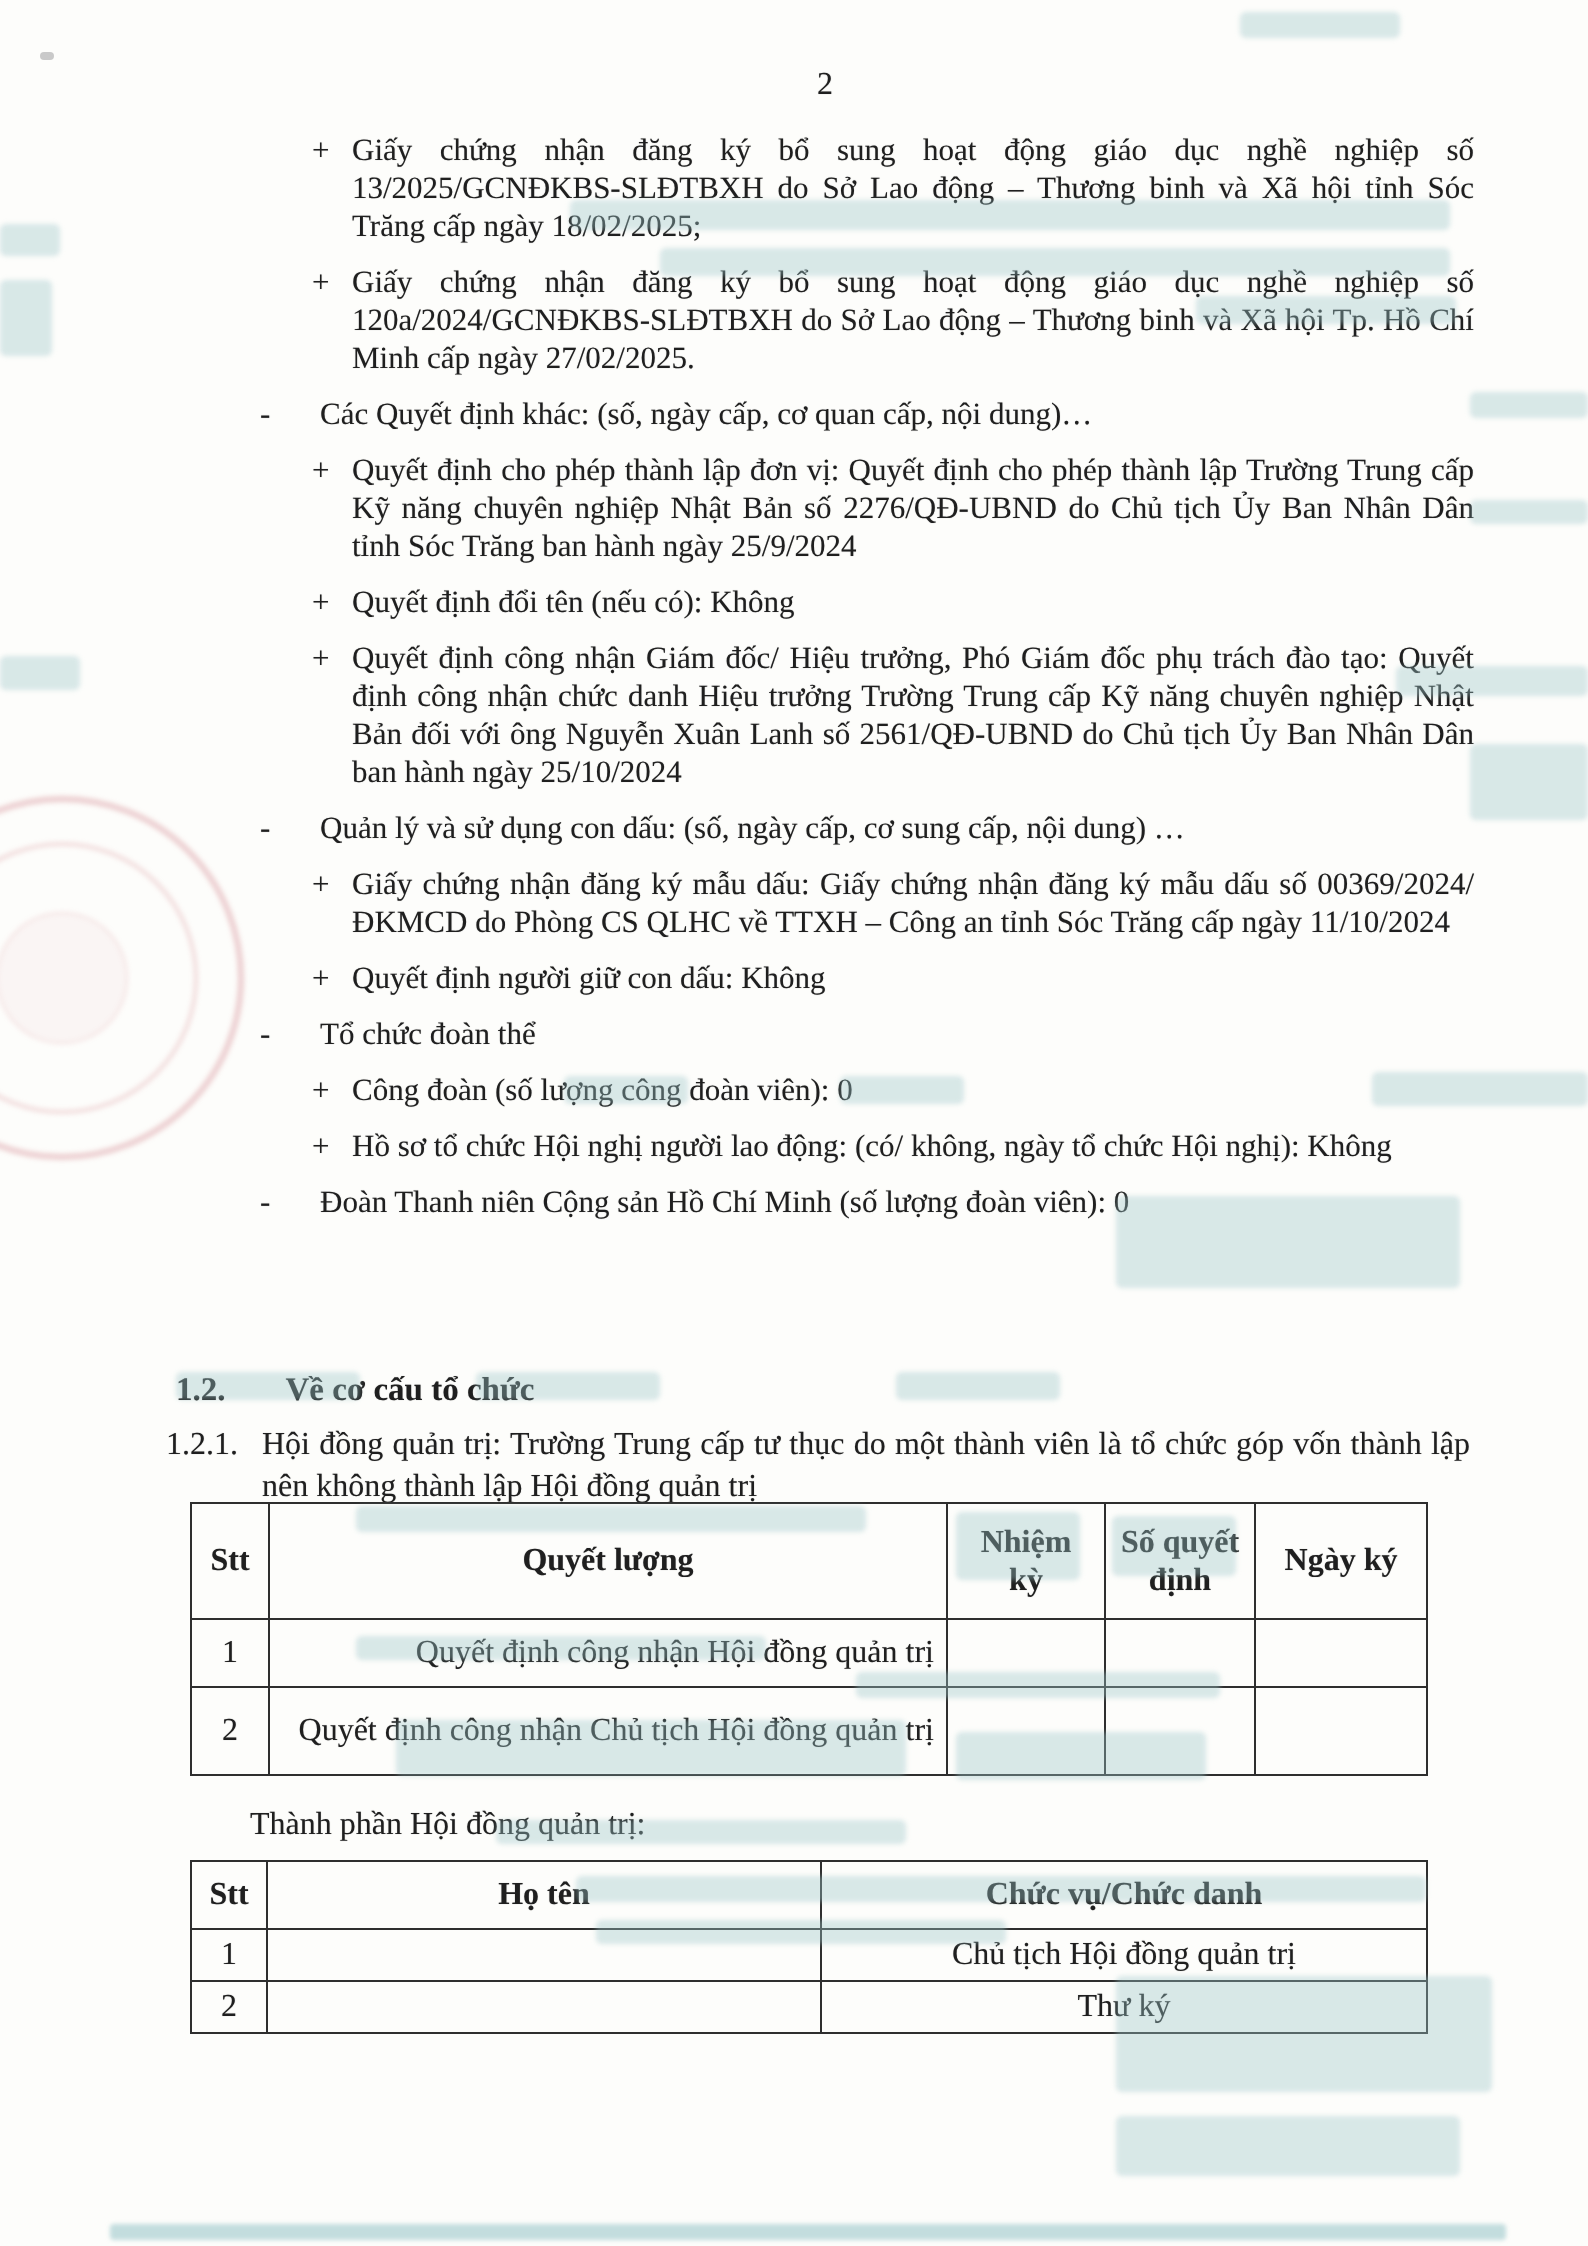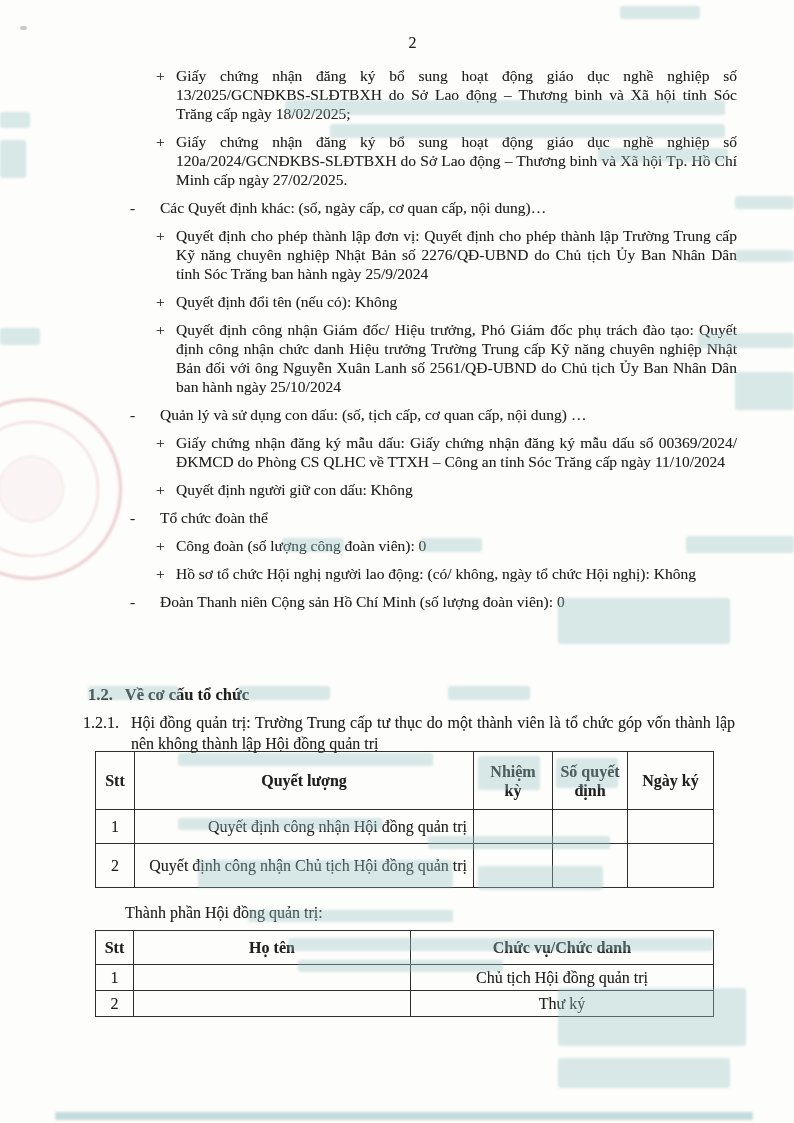--- a/index.html
+++ b/index.html
@@ -11,21 +11,21 @@
   #doc{position:absolute;inset:0}
   .txt{text-shadow:0 0 .5px rgba(30,30,30,.35)}
   #pagenum{position:absolute;top:34px;left:88px;width:649px;text-align:center;font-size:16px}
   #list{position:absolute;top:66px;left:0;width:794px}
   .li{position:relative;font-size:15.5px;line-height:19px;text-align:justify;margin:0 57px 9px 176px}
   .li.l1{margin-left:160px}
   .li .mk{position:absolute;left:-20px;top:0}
   .li.l1 .mk{left:-30px}
   .it{}
   #h12{position:absolute;top:685px;left:88px;font-size:16.5px;font-weight:bold}
-  #h12 .num{margin-right:12px}
+  #h12 .num{margin-right:30px}
   #s121{position:absolute;top:712px;left:131px;width:604px;font-size:16px;line-height:21px;text-align:justify}
   #s121 .num{position:absolute;left:-48px}
   table{border-collapse:collapse;table-layout:fixed;font-size:16px;background:transparent}
   td,th{border:1.6px solid #2e2e2e;padding:2px 6px;vertical-align:middle;overflow:hidden}
   th{font-weight:bold;text-align:center;line-height:19px}
   #t1{position:absolute;top:751px;left:95px;width:618px}
   #t1 .hrow{height:58px}
   #t1 .r1{height:34px}
   #t1 .r2{height:44px}
   #t2{position:absolute;top:930px;left:95px;width:618px}
@@ -53,21 +53,21 @@
 
   <div id="pagenum" class="txt">2</div>
 
   <div id="list">
     <div class="li l2 txt"><span class="mk">+</span><span>Giấy chứng nhận đăng ký bổ sung hoạt động giáo dục nghề nghiệp số 13/2025/GCNĐKBS-SLĐTBXH do Sở Lao động – Thương binh và Xã hội tỉnh Sóc Trăng cấp ngày 18/02/2025;</span></div>
     <div class="li l2 txt"><span class="mk">+</span><span>Giấy chứng nhận đăng ký bổ sung hoạt động giáo dục nghề nghiệp số 120a/2024/GCNĐKBS-SLĐTBXH do Sở Lao động – Thương binh và Xã hội Tp. Hồ Chí Minh cấp ngày 27/02/2025.</span></div>
     <div class="li l1 txt"><span class="mk">-</span><span>Các Quyết định khác: </span><span class="it">(số, ngày cấp, cơ quan cấp, nội dung)…</span></div>
     <div class="li l2 txt"><span class="mk">+</span><span>Quyết định cho phép thành lập đơn vị: Quyết định cho phép thành lập Trường Trung cấp Kỹ năng chuyên nghiệp Nhật Bản số 2276/QĐ-UBND do Chủ tịch Ủy Ban Nhân Dân tỉnh Sóc Trăng ban hành ngày 25/9/2024</span></div>
     <div class="li l2 txt"><span class="mk">+</span><span>Quyết định đổi tên (nếu có): Không</span></div>
     <div class="li l2 txt"><span class="mk">+</span><span>Quyết định công nhận Giám đốc/ Hiệu trưởng, Phó Giám đốc phụ trách đào tạo: Quyết định công nhận chức danh Hiệu trưởng Trường Trung cấp Kỹ năng chuyên nghiệp Nhật Bản đối với ông Nguyễn Xuân Lanh số 2561/QĐ-UBND do Chủ tịch Ủy Ban Nhân Dân ban hành ngày 25/10/2024</span></div>
-    <div class="li l1 txt"><span class="mk">-</span><span>Quản lý và sử dụng con dấu: </span><span class="it">(số, tịch cấp, cơ quan cấp, nội dung) …</span></div>
+    <div class="li l1 txt"><span class="mk">-</span><span>Quản lý và sử dụng con dấu: </span><span class="it">(số, ngày cấp, cơ sung cấp, nội dung) …</span></div>
     <div class="li l2 txt"><span class="mk">+</span><span>Giấy chứng nhận đăng ký mẫu dấu: Giấy chứng nhận đăng ký mẫu dấu số 00369/2024/ĐKMCD do Phòng CS QLHC về TTXH – Công an tỉnh Sóc Trăng cấp ngày 11/10/2024</span></div>
     <div class="li l2 txt"><span class="mk">+</span><span>Quyết định người giữ con dấu: Không</span></div>
     <div class="li l1 txt"><span class="mk">-</span><span>Tổ chức đoàn thể</span></div>
     <div class="li l2 txt"><span class="mk">+</span><span>Công đoàn (số lượng công đoàn viên): 0</span></div>
     <div class="li l2 txt"><span class="mk">+</span><span>Hồ sơ tổ chức Hội nghị người lao động: (có/ không, ngày tổ chức Hội nghị): Không</span></div>
     <div class="li l1 txt"><span class="mk">-</span><span>Đoàn Thanh niên Cộng sản Hồ Chí Minh </span><span class="it">(số lượng đoàn viên)</span><span>: 0</span></div>
   </div>
 
   <div id="h12" class="txt">
     <span class="num">1.2.</span><span>Về cơ cấu tổ chức</span>

